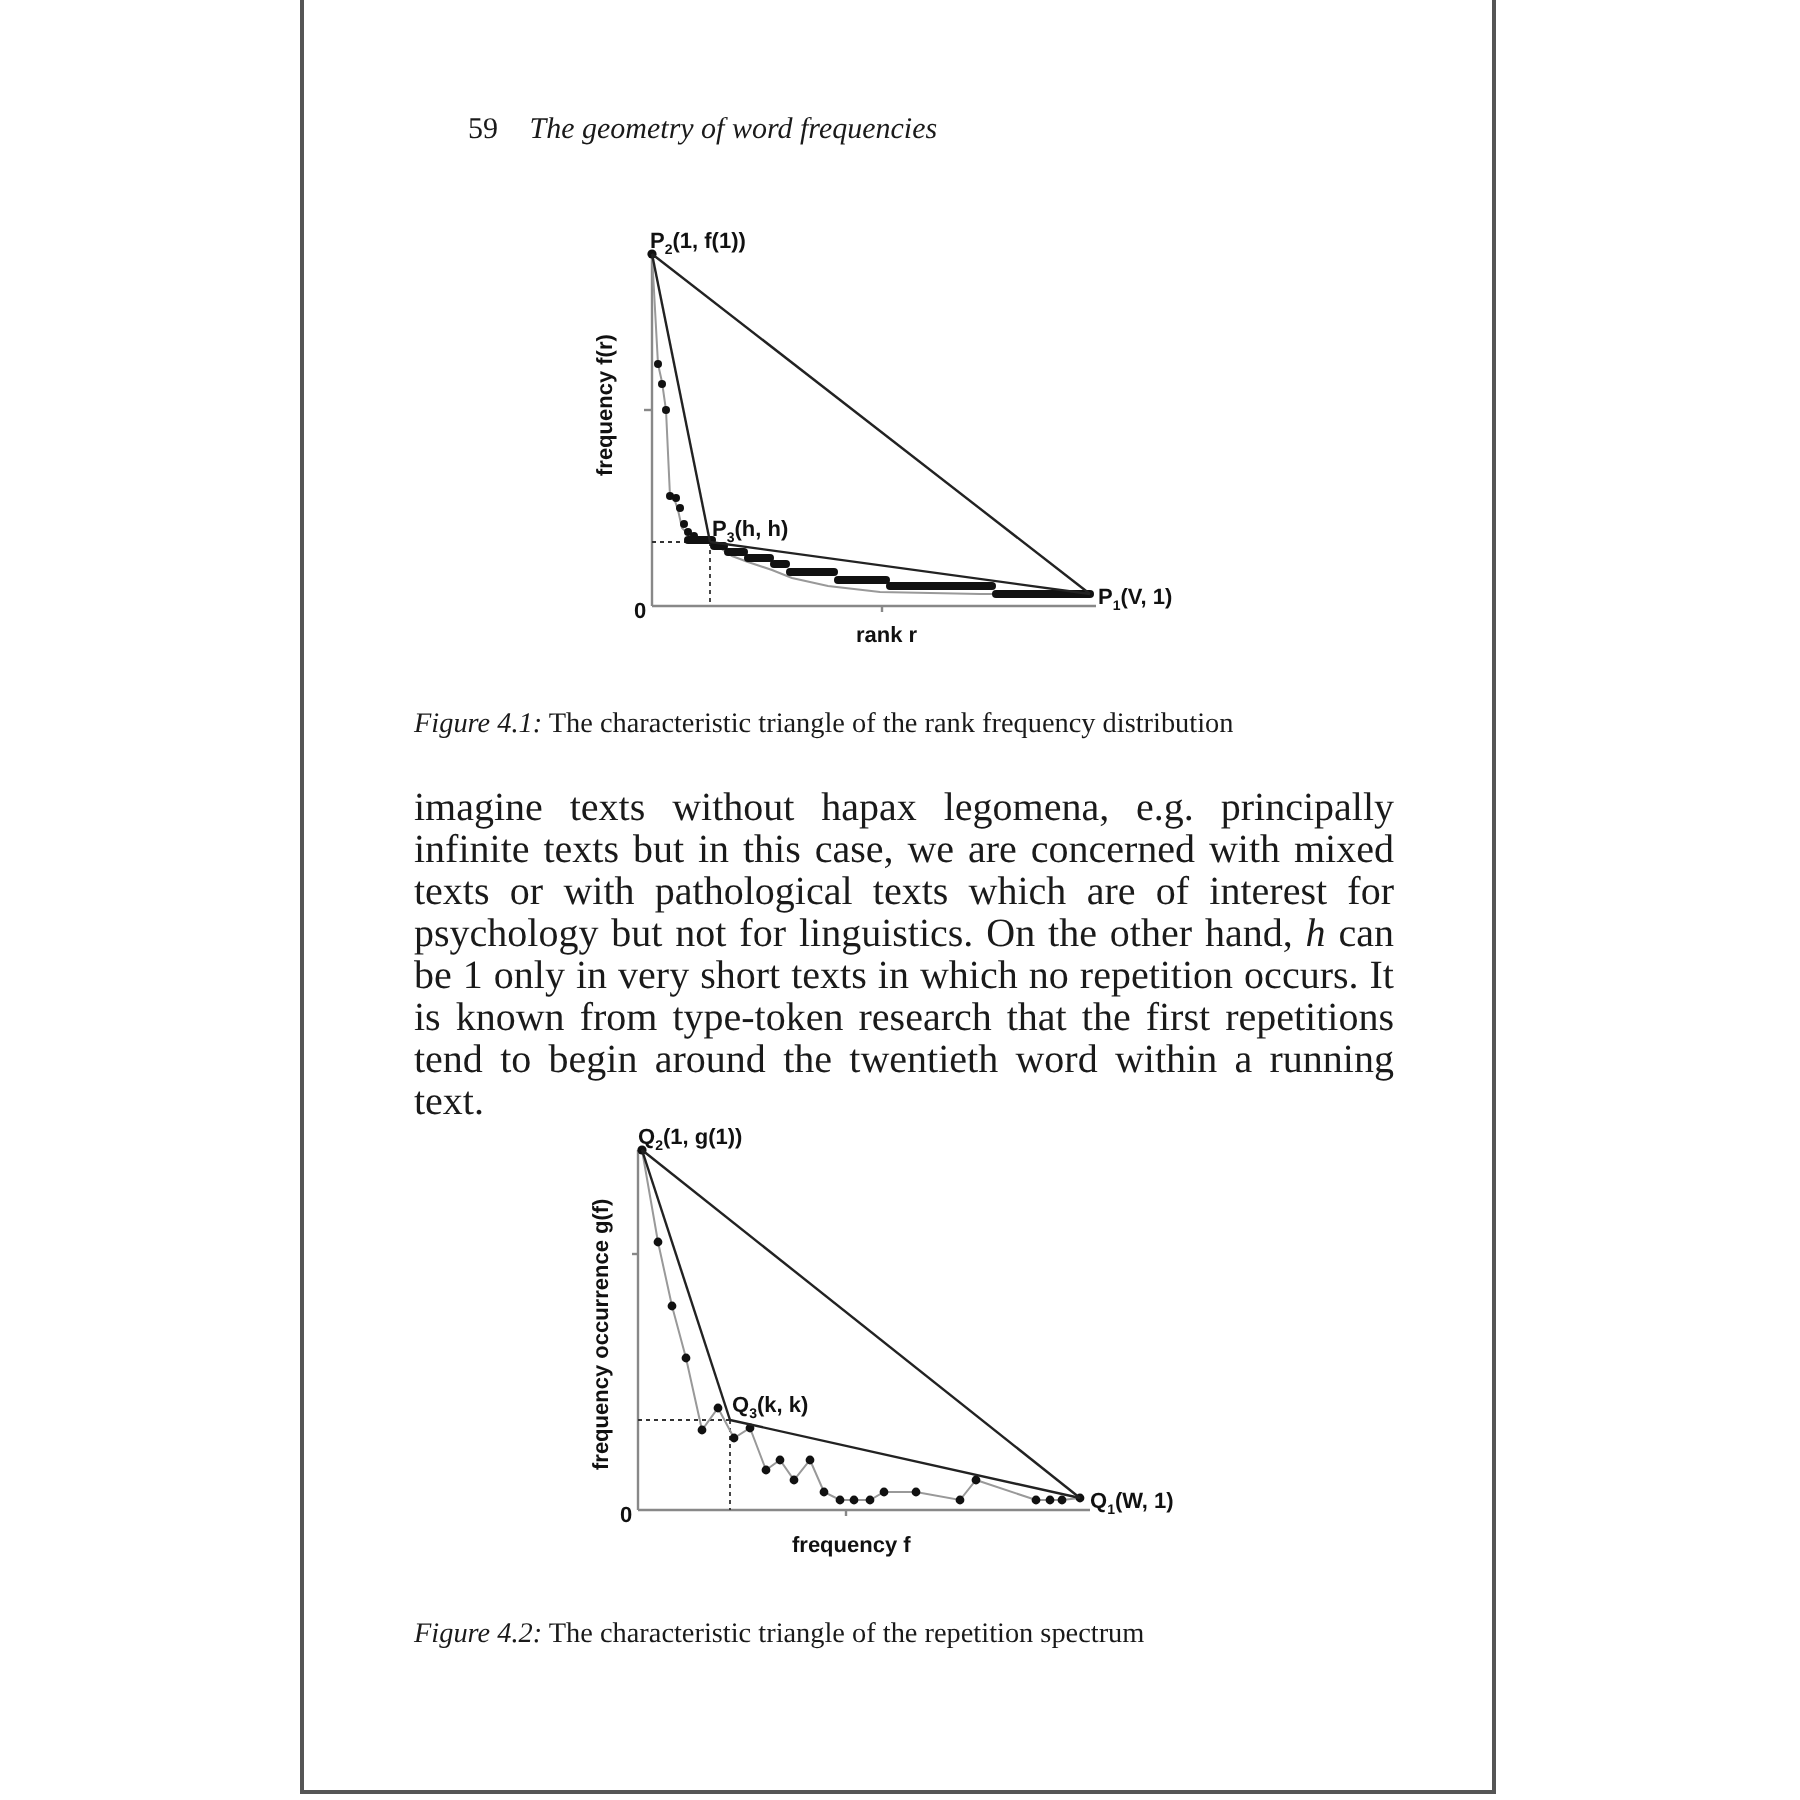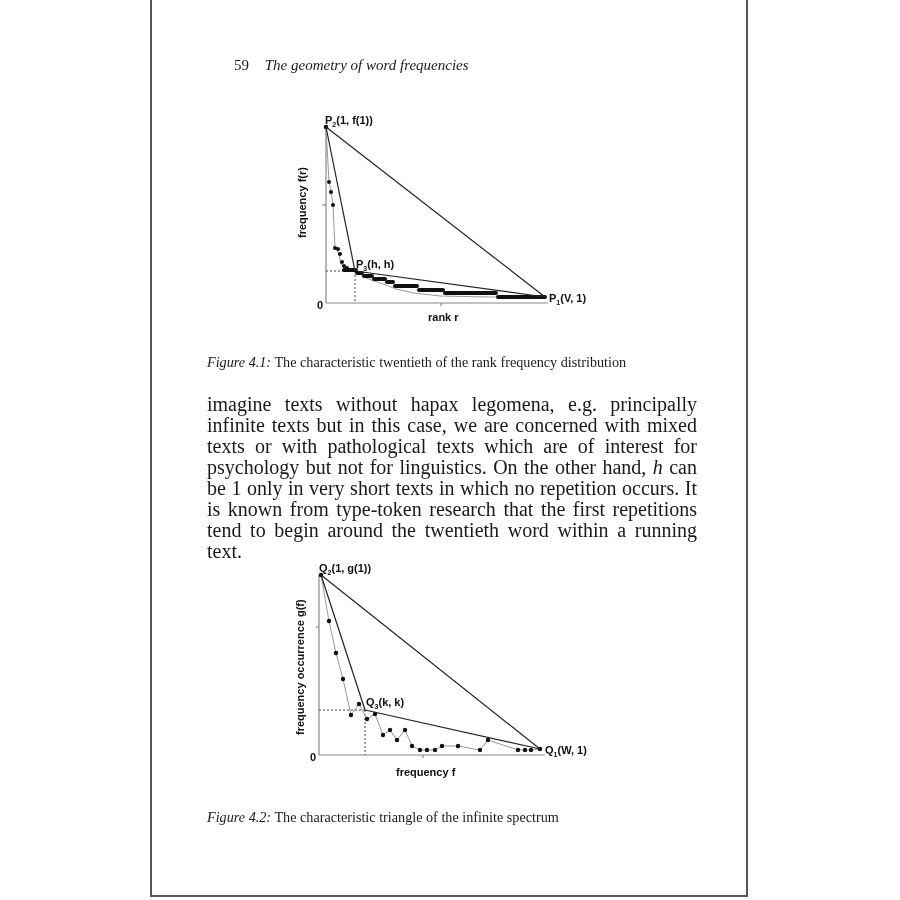--- a/index.html
+++ b/index.html
@@ -70,21 +70,21 @@
   </g>
   <text class="pt-lbl" x="325" y="124"><tspan>P</tspan><tspan class="pt-sub" dy="3">2</tspan><tspan dy="-3">(1, f(1))</tspan></text>
   <text class="pt-lbl" x="356" y="268"><tspan>P</tspan><tspan class="pt-sub" dy="3">3</tspan><tspan dy="-3">(h, h)</tspan></text>
   <text class="pt-lbl" x="549" y="302"><tspan>P</tspan><tspan class="pt-sub" dy="3">1</tspan><tspan dy="-3">(V, 1)</tspan></text>
   <text class="ax-lbl" x="317" y="309">0</text>
   <text class="ax-lbl" x="428" y="321">rank r</text>
   <text class="ax-lbl" x="0" y="0" transform="translate(306,238) rotate(-90)">frequency f(r)</text>
 </svg>
 
 <div class="caption" style="top:354px;">
-  <span class="lbl">Figure 4.1:</span><span> The characteristic twentieth of the rank frequency distribution</span>
+  <span class="lbl">Figure 4.1:</span><span> The characteristic triangle of the rank frequency distribution</span>
 </div>
 
 <div class="body-text">
   <p><span>imagine texts without hapax legomena, e.g. principally infinite texts but in this case, we are concerned with mixed texts or with pathological texts which are of interest for psychology but not for linguistics. On the other hand, </span><i>h</i><span> can be 1 only in very short texts in which no repetition occurs. It is known from type-token research that the first repetitions tend to begin around the twentieth word within a running text.</span></p>
 </div>
 
 <svg class="fig" width="900" height="900">
   <g stroke="#888" stroke-width="1.2" fill="none">
     <line x1="319" y1="575" x2="319" y2="755"></line>
     <line x1="319" y1="755" x2="545" y2="755"></line>
@@ -129,14 +129,14 @@
   </g>
   <text class="pt-lbl" x="319" y="572"><tspan>Q</tspan><tspan class="pt-sub" dy="3">2</tspan><tspan dy="-3">(1, g(1))</tspan></text>
   <text class="pt-lbl" x="366" y="706"><tspan>Q</tspan><tspan class="pt-sub" dy="3">3</tspan><tspan dy="-3">(k, k)</tspan></text>
   <text class="pt-lbl" x="545" y="754"><tspan>Q</tspan><tspan class="pt-sub" dy="3">1</tspan><tspan dy="-3">(W, 1)</tspan></text>
   <text class="ax-lbl" x="310" y="761">0</text>
   <text class="ax-lbl" x="396" y="776">frequency f</text>
   <text class="ax-lbl" x="0" y="0" transform="translate(304,735) rotate(-90)">frequency occurrence g(f)</text>
 </svg>
 
 <div class="caption" style="top:809px;">
-  <span class="lbl">Figure 4.2:</span><span> The characteristic triangle of the infinite spectrum</span>
+  <span class="lbl">Figure 4.2:</span><span> The characteristic triangle of the repetition spectrum</span>
 </div>
 
 </body></html>

